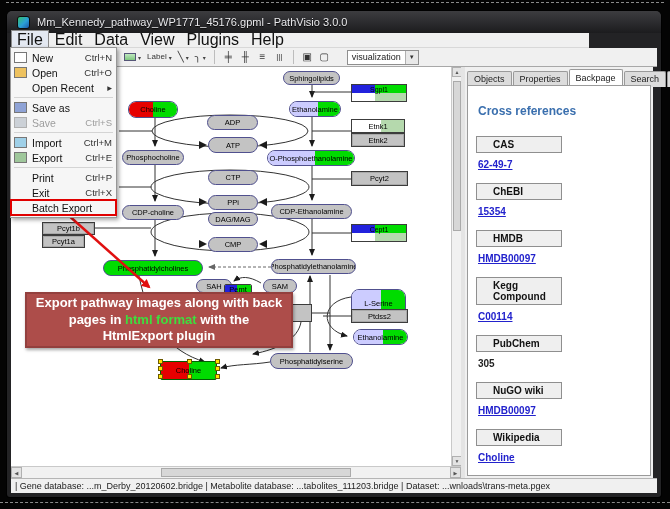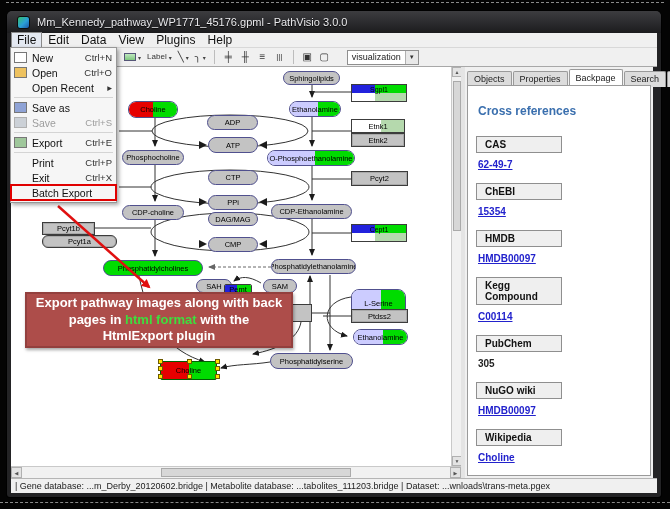--- a/index.html
+++ b/index.html
@@ -12,22 +12,22 @@
     background:#232325; border-radius:6px 6px 3px 3px; box-shadow:0 0 0 1px #000; }
 
   .titlebar { position:absolute; left:0; top:0; width:100%; height:22px;
     background:linear-gradient(#3d3d40,#1c1c1e); border-radius:5px 5px 0 0;
     display:flex; align-items:center; padding-left:10px; }
   .app-icon { width:13px; height:13px; border-radius:3px; margin-right:7px;
     background:linear-gradient(135deg,#35c06a 0%, #2b9fd8 55%, #1b56a8 100%);
     border:1px solid #0c0c0c; }
   .title-text { color:#e9e9ec; font-size:11px; white-space:nowrap; text-shadow:0 1px 1px #000; }
 
-  .menubar { position:absolute; left:4px; top:22px; width:646px; height:15px; background:#f0f0f0;
-    display:flex; align-items:center; font-size:12px; color:#111; border-bottom:1px solid #d8d8d8; }
+  .menubar { position:absolute; left:4px; top:22px; width:578px; height:15px; background:#f0f0f0;
+    display:flex; align-items:center; font-size:16px; color:#111; border-bottom:1px solid #d8d8d8; }
   .menubar .mitem { padding:1px 6px; cursor:default; }
   .menubar .mitem.open { border:1px solid #8a8a8a; background:#e4e9f2; padding:0 5px; }
 
   .toolbar { position:absolute; left:4px; top:37px; width:646px; height:19px; background:#f0f0f0;
     border-bottom:1px solid #a8a8a8; display:flex; align-items:center; font-size:9px; color:#222; }
   .tb-label { font-size:8.5px; margin:0 3px 0 6px; color:#333; }
   .combo { background:#fff; border:1px solid #8f8f8f; height:15px; display:flex; align-items:center;
     font-size:9px; padding-left:4px; position:relative; }
   .combo .caret { margin-left:auto; width:13px; height:13px; background:#e8e8e8; border-left:1px solid #b0b0b0;
     display:flex; align-items:center; justify-content:center; font-size:6px; color:#333; }
@@ -97,21 +97,21 @@
   .sidepanel { position:absolute; left:458px; top:56px; width:188px; height:411px; background:#f0f0f0; }
   .tabs { position:absolute; left:2px; top:2px; height:16px; display:flex; font-size:9px; }
   .tab { padding:2px 6px 1px; border:1px solid #9a9a9a; border-bottom:none; background:#dcdcdc;
     margin-right:1px; border-radius:2px 2px 0 0; color:#222; position:relative; top:2px; }
   .tab.active { background:#fff; top:0px; padding-top:3px; z-index:2; }
   .panel-body { position:absolute; left:2px; top:18px; width:184px; height:391px; background:#fff;
     border:1px solid #9a9a9a; padding:8px 0 0 8px; overflow:hidden; }
   .bp-heading { color:#3a6fae; font-weight:bold; font-size:12px; margin:10px 0 18px 2px; }
   .bp-section { margin-bottom:13px; }
   .bp-header { width:86px; background:#efefef; border:1px solid #8f8f8f; font-weight:bold;
-    font-size:10px; padding:2px 8px; color:#111; }
+    font-size:10px; padding:2px 16px; color:#111; }
   .bp-value { margin:6px 0 0 2px; font-size:10px; font-weight:bold; }
   .bp-value a { color:#2222cc; text-decoration:underline; }
   .bp-value .plain { color:#222; }
 
   .statusbar { position:absolute; left:4px; top:467px; width:646px; height:15px; background:#f0f0f0;
     border-top:1px solid #b5b5b5; font-size:9px; color:#222; display:flex; align-items:center;
     padding-left:4px; white-space:nowrap; overflow:hidden; }
 
   .filemenu { position:absolute; left:3px; top:36px; width:107px; z-index:50; background:#f6f6f6;
     border:1px solid #979797; box-shadow:2px 2px 4px rgba(0,0,0,.35); padding:2px 0; font-size:10.5px; }
@@ -295,21 +295,21 @@
         </div>
         <div class="node met" style="left: 197px; top: 145px; width: 50px; height: 14px;">
           <div class="lbl">DAG/MAG</div>
         </div>
         <div class="node met" style="left: 197px; top: 170px; width: 50px; height: 15px;">
           <div class="lbl">CMP</div>
         </div>
         <div class="node generect" style="left: 31px; top: 155px; width: 53px; height: 13px;">
           <div class="lbl">Pcyt1b</div>
         </div>
-        <div class="node generect" style="left: 31px; top: 168px; width: 75px; height: 13px; border-radius: 6px;">
+        <div class="node generect" style="left: 31px; top: 168px; width: 43px; height: 13px;">
           <div class="lbl">Pcyt1a</div>
         </div>
         <div class="node met-green" style="left: 92px; top: 193px; width: 100px; height: 16px;">
           <div class="lbl">Phosphatidylcholines</div>
         </div>
         <div class="node met" style="left: 185px; top: 212px; width: 36px; height: 14px;">
           <div class="lbl">SAH</div>
         </div>
         <div class="node met" style="left: 252px; top: 212px; width: 34px; height: 14px;">
           <div class="lbl">SAM</div>
@@ -486,20 +486,25 @@
         <span class="mi-label">Save as</span>
         <span class="mi-short"></span>
       </div>
       <div class="menu-item disabled">
         <span class="mi-icon ic ic-save"></span>
         <span class="mi-label">Save</span>
         <span class="mi-short">Ctrl+S</span>
       </div>
       <div class="menu-sep"></div>
       <div class="menu-item">
+        <span class="mi-icon ic ic-import"></span>
+        <span class="mi-label">Import</span>
+        <span class="mi-short">Ctrl+M</span>
+      </div>
+      <div class="menu-item">
         <span class="mi-icon ic ic-export"></span>
         <span class="mi-label">Export</span>
         <span class="mi-short">Ctrl+E</span>
       </div>
       <div class="menu-sep"></div>
       <div class="menu-item">
         <span class="mi-icon ic ic-none"></span>
         <span class="mi-label">Print</span>
         <span class="mi-short">Ctrl+P</span>
       </div>

